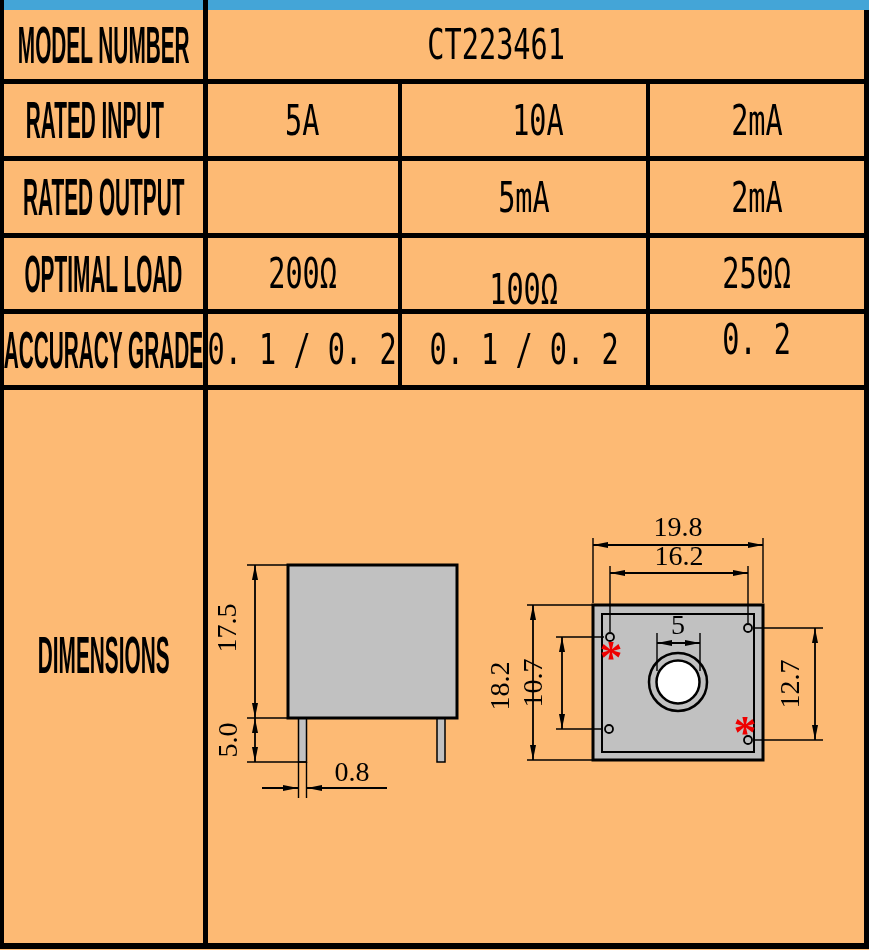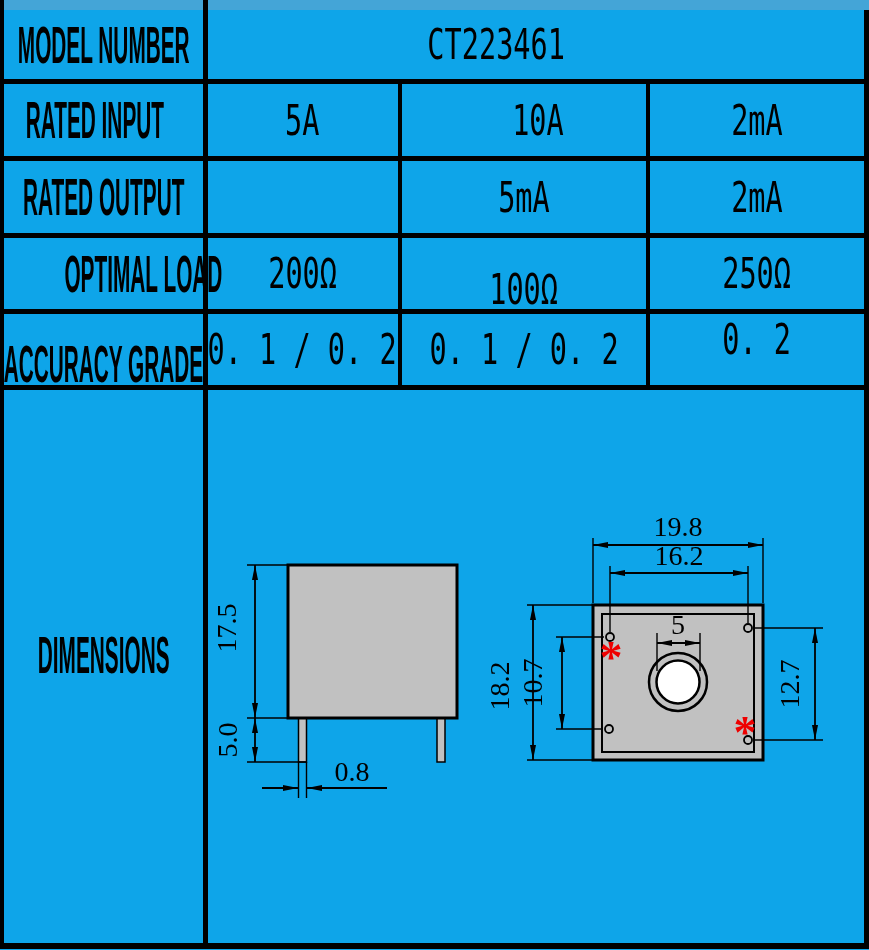--- a/index.html
+++ b/index.html
@@ -1,16 +1,16 @@
 <!DOCTYPE html>
 <html><head>
 <meta charset="utf-8">
 <style>
   html,body{margin:0;padding:0;background:#fff;}
-  #page{position:relative;width:869px;height:950px;background:#0ea5e9;overflow:hidden;
+  #page{position:relative;width:869px;height:950px;background:#fdba74;overflow:hidden;
         font-family:"Liberation Sans",sans-serif;}
   .hl,.vl{position:absolute;background:#000;}
   .cell{position:absolute;display:flex;align-items:center;justify-content:center;}
   .rowlabel span{font:700 52px "Liberation Sans",sans-serif;transform:scaleX(.40);
                  transform-origin:center;white-space:nowrap;color:#000;}
   .val span{font:400 42px "DejaVu Sans Mono",monospace;transform:scaleX(.68);
             transform-origin:center;white-space:nowrap;color:#000;}
   .bluebar{position:absolute;top:0;height:10px;}
   svg text.dim{font:28px "Liberation Serif",serif;fill:#000;}
   svg text.star{font:700 46px "Liberation Serif",serif;}
@@ -39,24 +39,24 @@
 
   <div class="cell rowlabel" style="left:4px;top:10px;width:199px;height:69px;">
     <span>MODEL NUMBER</span>
     </div>
   <div class="cell rowlabel" style="left:4px;top:84px;width:181px;height:72px;">
     <span>RATED INPUT</span>
     </div>
   <div class="cell rowlabel" style="left:4px;top:161px;width:199px;height:72px;">
     <span>RATED OUTPUT</span>
     </div>
-  <div class="cell rowlabel" style="left:4px;top:238px;width:199px;height:71px;padding-left:40px;">
+  <div class="cell rowlabel" style="left:4px;top:238px;width:199px;height:71px;">
     <span>OPTIMAL LOAD</span>
     </div>
-  <div class="cell rowlabel" style="left:4px;top:328px;width:199px;height:71px;">
+  <div class="cell rowlabel" style="left:4px;top:314px;width:199px;height:71px;">
     <span>ACCURACY GRADE</span>
     </div>
   <div class="cell rowlabel" style="left:4px;top:610px;width:199px;height:90px;">
     <span>DIMENSIONS</span>
     </div>
 
   <div class="cell val" style="left:207px;top:10px;width:578px;height:69px;">
     <span>CT223461</span>
     </div>
 

